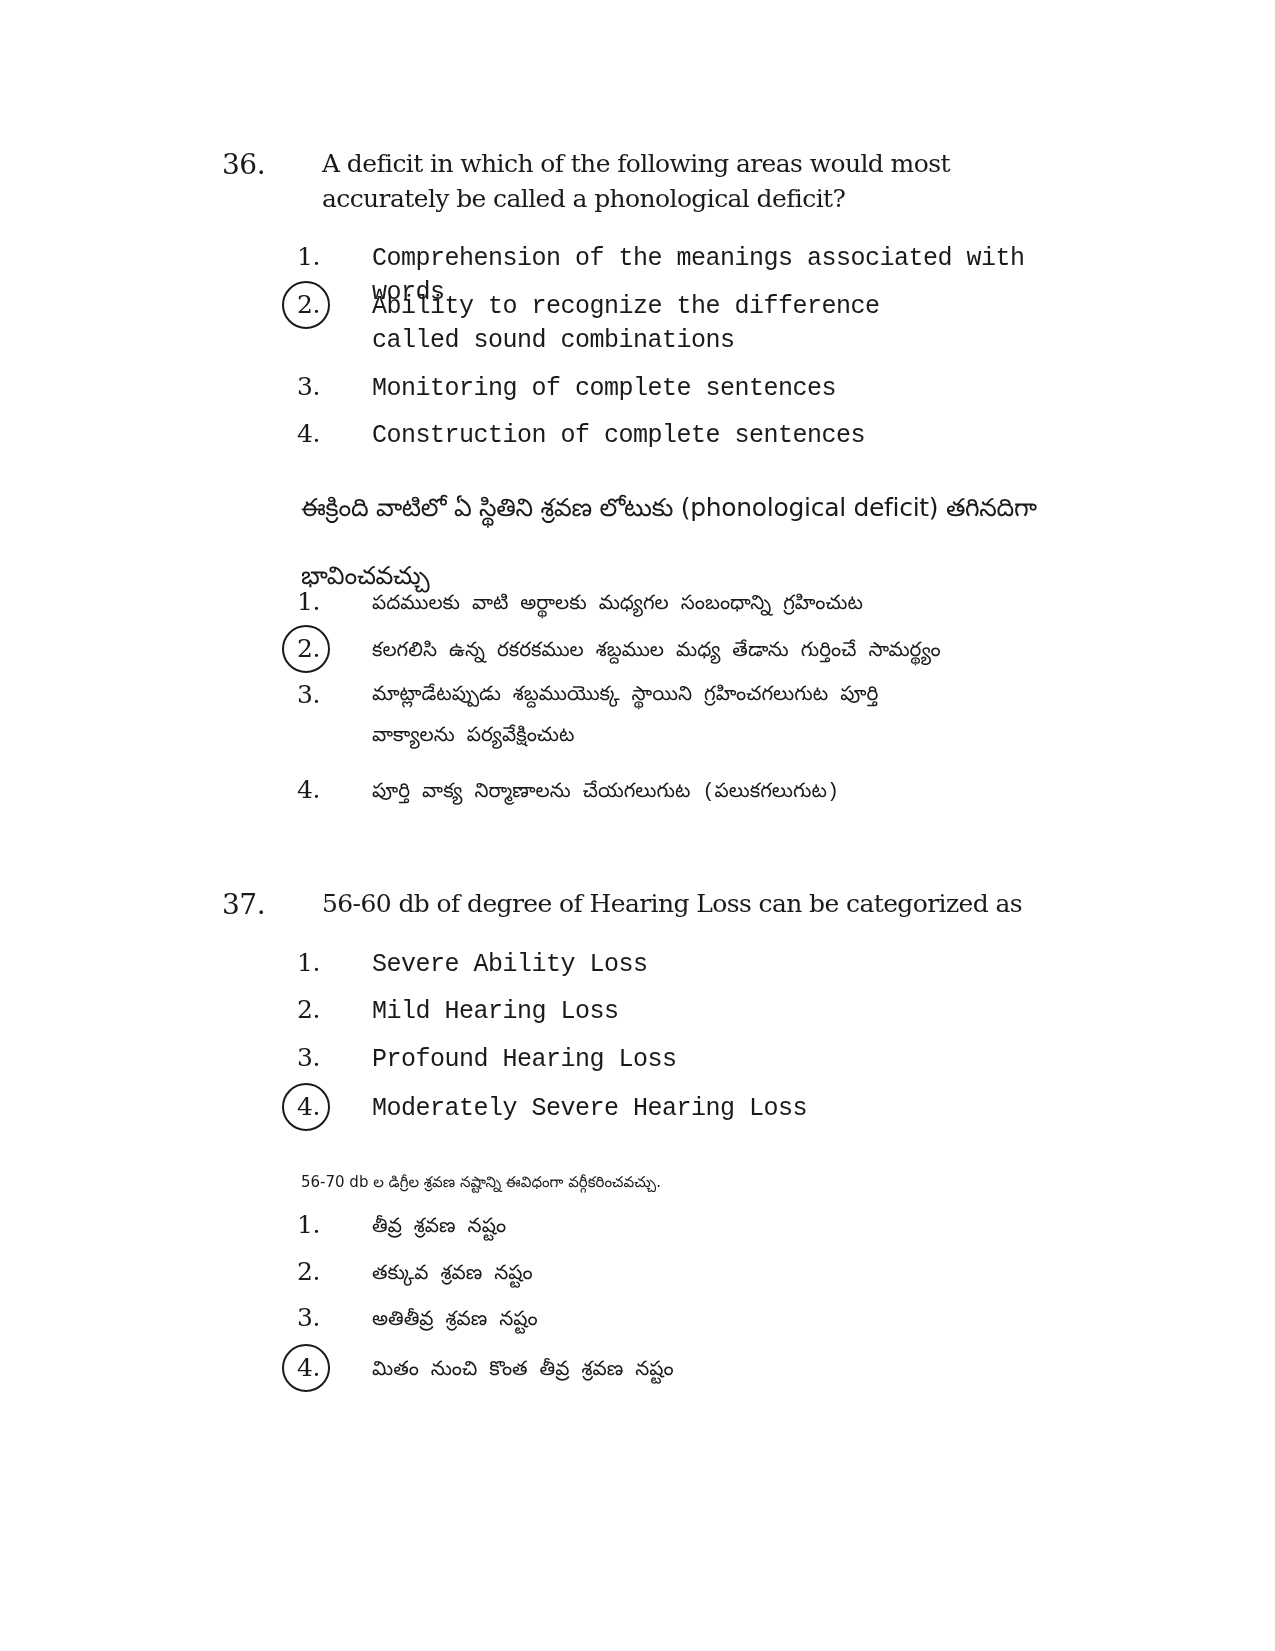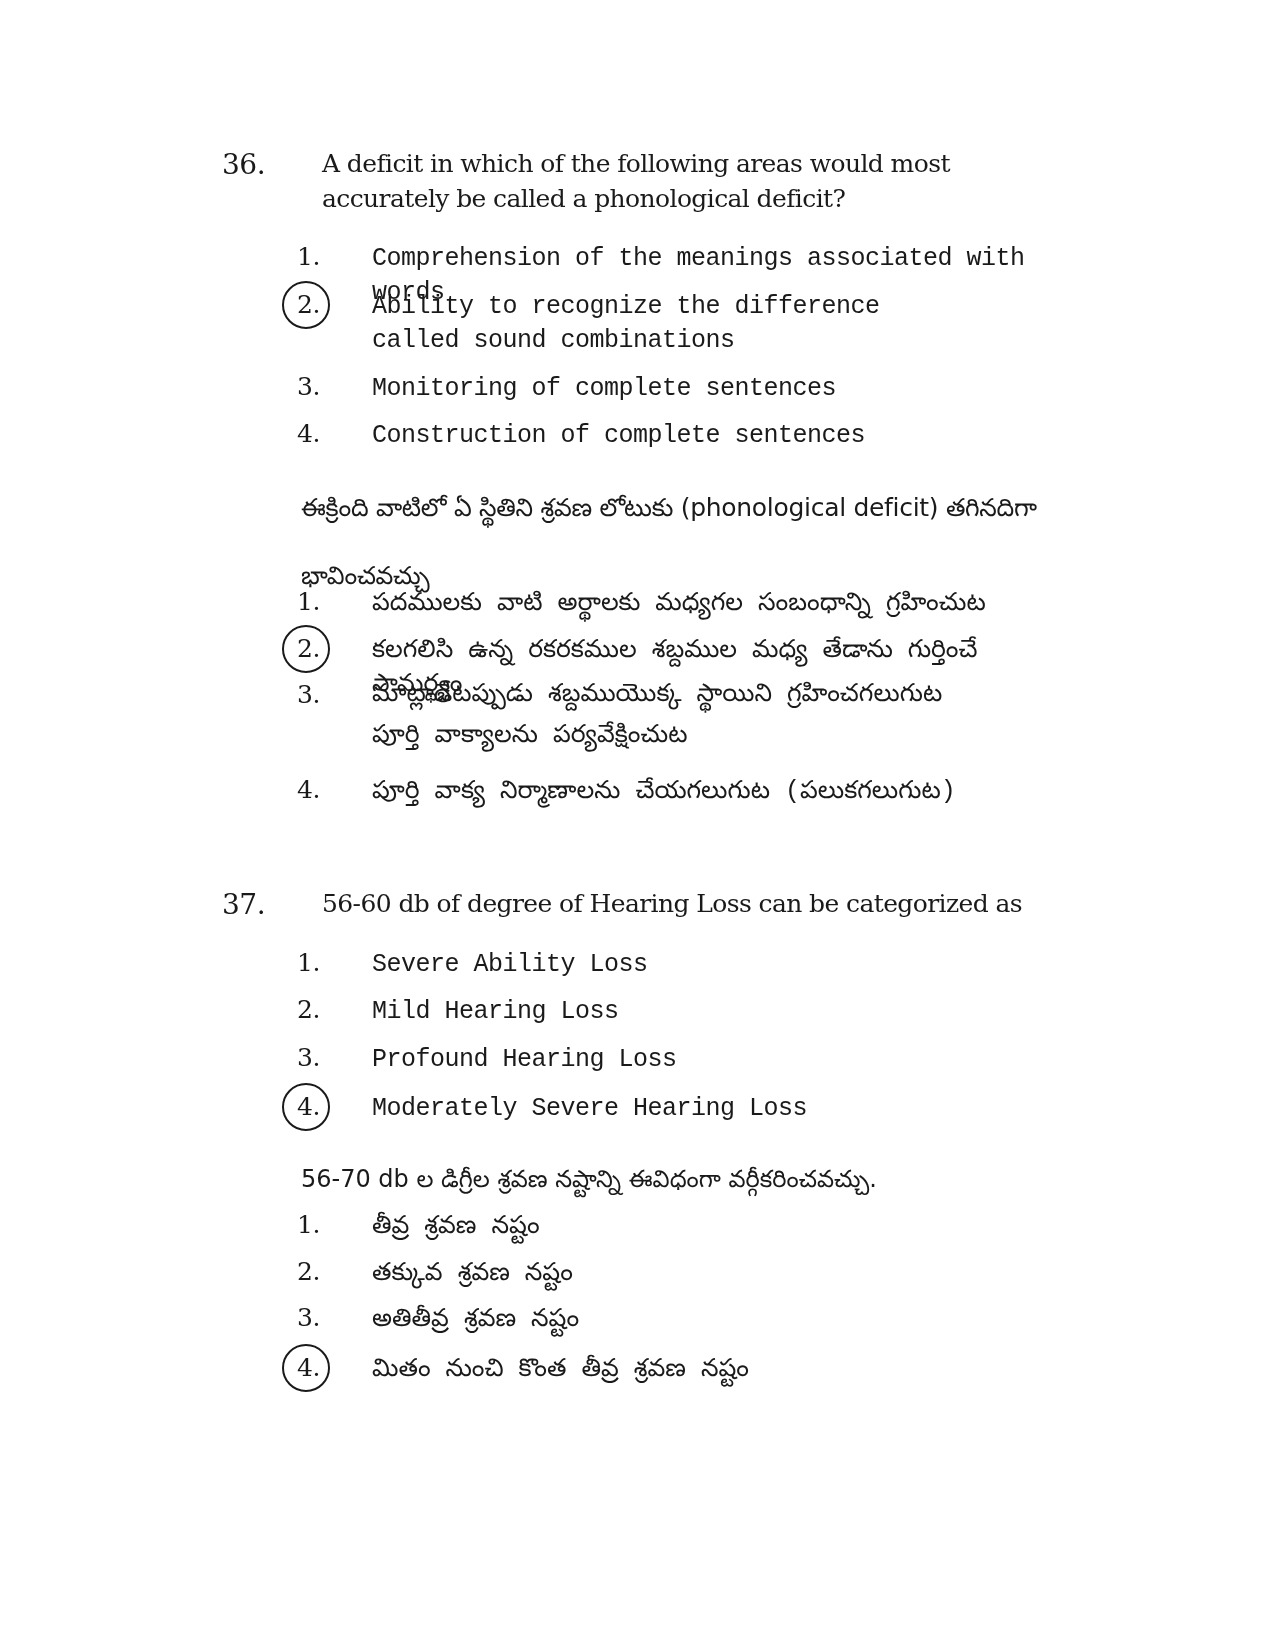--- a/index.html
+++ b/index.html
@@ -11,21 +11,21 @@
   .q { position: absolute; left: 0; width: 1275px; }
   .qnum { position: absolute; left: 222px; font-size: 28px; letter-spacing: -0.5px; }
   .qtext { position: absolute; left: 302px; width: 750px; font-size: 25px; line-height: 35px; letter-spacing: -0.6px; margin-left: 20px; }
   .opt { position: absolute; left: 0; width: 1275px; font-size: 25px; letter-spacing: -0.5px; }
   .opt .num { position: absolute; left: 297px; width: 40px; text-align: left; }
   .opt .num.circled::before {
     content: ""; position: absolute; left: -15px; top: -9px;
     width: 44px; height: 44px; border: 2px solid #1a1a1a; border-radius: 50%;
   }
   .opt .txt { position: absolute; left: 372px; width: 680px; line-height: 34px; font-family: Liberation Mono, monospace; }
-  .tel { font-family: "DejaVu Sans", "Liberation Sans", sans-serif; font-size: 25px; letter-spacing: 0; }
+  .tel { font-family: "DejaVu Sans", "Liberation Sans", sans-serif; font-size: 20px; letter-spacing: 0; }
   .para { position: absolute; left: 301px; width: 760px; font-size: 25px; line-height: 68px; letter-spacing: -0.3px; }
 </style>
 </head>
 <body>
 
 <div class="q">
   <span class="qnum" style="top:148px">36.</span>
   <div class="qtext" style="top:146px">A deficit in which of the following areas would most accurately be called a phonological deficit?</div>
 </div>
 
@@ -81,21 +81,21 @@
 <div class="opt" style="top:1043px">
   <span class="num">3.</span>
   <span class="txt">Profound Hearing Loss</span>
 </div>
 <div class="opt" style="top:1092px">
   <span class="num circled">4.</span>
   <span class="txt">Moderately Severe Hearing Loss</span>
 </div>
 
 <div class="para" style="top:1145px">
-  <span class="tel" style="font-size:24px">56-70 db ల డిగ్రీల శ్రవణ నష్టాన్ని ఈవిధంగా వర్గీకరించవచ్చు.</span>
+  <span class="tel" style="font-size:15px">56-70 db ల డిగ్రీల శ్రవణ నష్టాన్ని ఈవిధంగా వర్గీకరించవచ్చు.</span>
 </div>
 
 <div class="opt" style="top:1210px">
   <span class="num">1.</span>
   <span class="txt tel">తీవ్ర శ్రవణ నష్టం</span>
 </div>
 <div class="opt" style="top:1257px">
   <span class="num">2.</span>
   <span class="txt tel">తక్కువ శ్రవణ నష్టం</span>
 </div>

